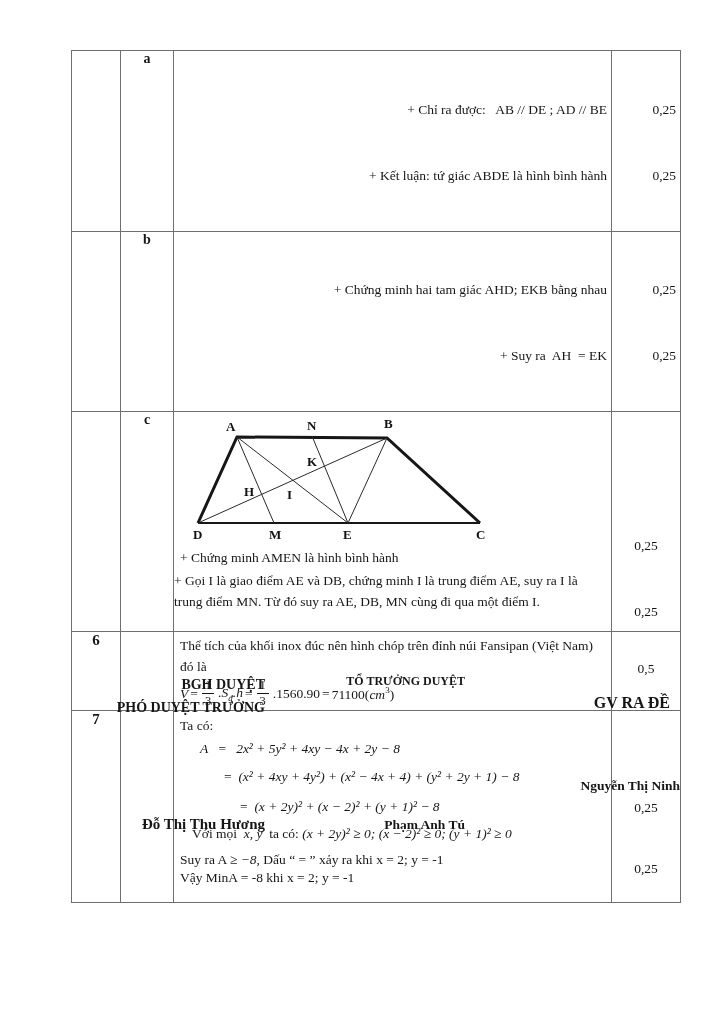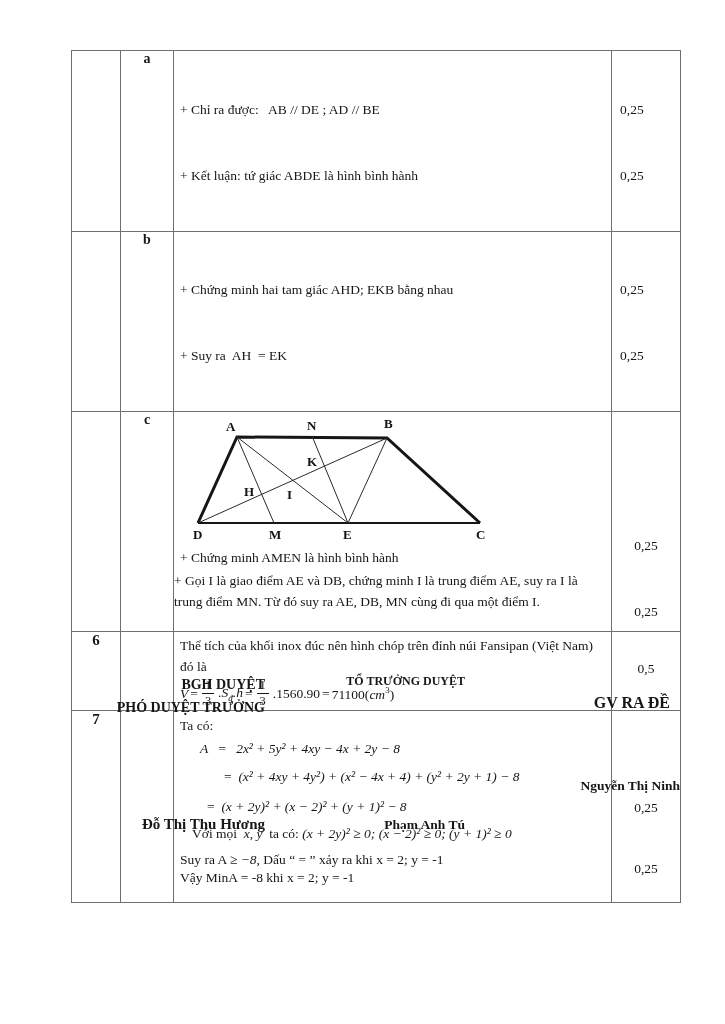--- a/index.html
+++ b/index.html
@@ -17,21 +17,21 @@
   table.grading td{
     border:1px solid #6f6f6f;vertical-align:top;padding:0;overflow:hidden;
   }
   td.qnum,td.part{text-align:center;vertical-align:middle;font-weight:bold;}
   td.qnum{font-size:15px;}
   td.part{font-size:14px;}
   td.content{position:relative;}
   td.pts{position:relative;}
   .pt-abs{position:absolute;left:0;width:100%;text-align:center;line-height:16px;}
   .twolines{padding:4px 4px 0 6px;line-height:22px;white-space:pre-wrap;}
-  .twolines div{white-space:pre-wrap;}
+  .twolines div{white-space:pre-wrap;text-align:right;}
   .abs{position:absolute;white-space:pre-wrap;line-height:17px;}
   .para{line-height:21px;}
   .it{font-style:italic;}
   .mi{font-style:italic;}
   .formula{display:flex;align-items:center;gap:2px;font-size:13.5px;}
   .frac{display:inline-flex;flex-direction:column;align-items:center;line-height:1.1;font-size:12.5px;margin:0 2px;}
   .frac .num{border-bottom:1px solid #161616;padding:0 3px;display:block;}
   .frac .den{padding-top:1px;display:block;}
   sub.small{font-size:9px;}
   sup.small{font-size:9px;}
@@ -151,21 +151,21 @@
       </td>
     </tr>
 
     <tr style="height:192px">
       <td class="qnum">7</td>
       <td class="part"></td>
       <td class="content">
         <div class="abs" style="left:6px;top:6px">Ta có:</div>
         <div class="abs" style="left:26px;top:29px"><span class="mi">A</span><span>   =   </span><span class="mi">2x² + 5y² + 4xy − 4x + 2y − 8</span></div>
         <div class="abs" style="left:50px;top:57px"><span>=  </span><span class="mi">(x² + 4xy + 4y²) + (x² − 4x + 4) + (y² + 2y + 1) − 8</span></div>
-        <div class="abs" style="left:33px;top:87px"><span>=  </span><span class="mi">(x + 2y)² + (x − 2)² + (y + 1)² − 8</span></div>
+        <div class="abs" style="left:66px;top:87px"><span>=  </span><span class="mi">(x + 2y)² + (x − 2)² + (y + 1)² − 8</span></div>
         <div class="abs" style="left:18px;top:114px"><span>Với mọi  </span><span class="mi">x, y</span><span>  ta có: </span><span class="mi">(x + 2y)² ≥ 0; (x − 2)² ≥ 0; (y + 1)² ≥ 0</span></div>
         <div class="abs" style="left:6px;top:140px"><span>Suy ra A </span><span class="mi">≥ −8</span><span>, Dấu “ = ” xảy ra khi x = 2; y = -1</span></div>
         <div class="abs" style="left:6px;top:158px">Vậy MinA = -8 khi x = 2; y = -1</div>
       </td>
       <td class="pts">
         <span class="pt-abs" style="top:89px">0,25</span>
         <span class="pt-abs" style="top:150px">0,25</span>
       </td>
     </tr>
   </tbody>

